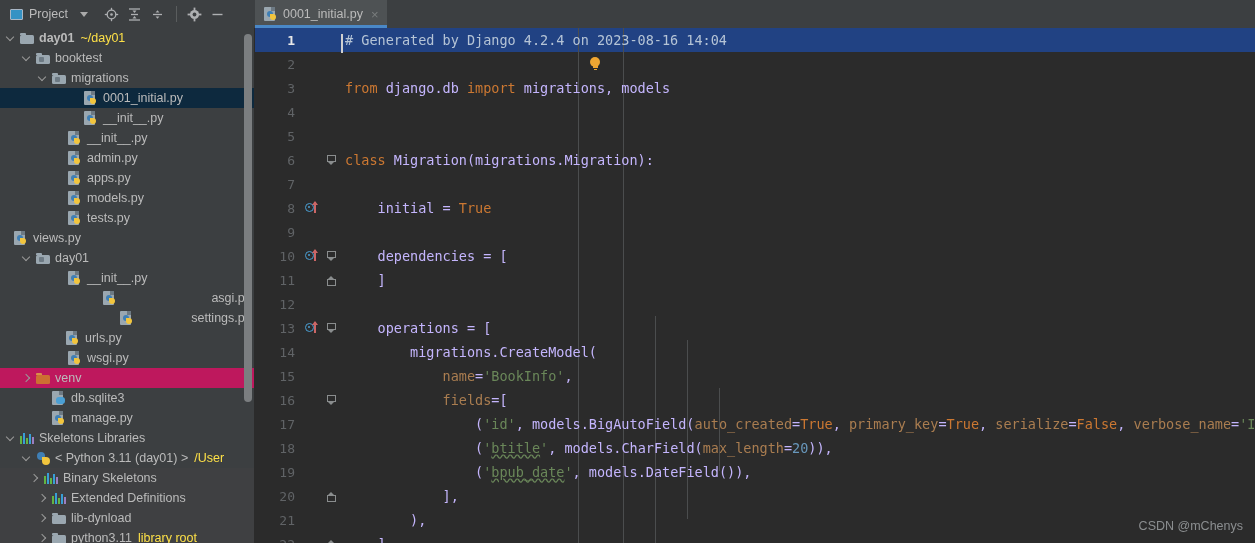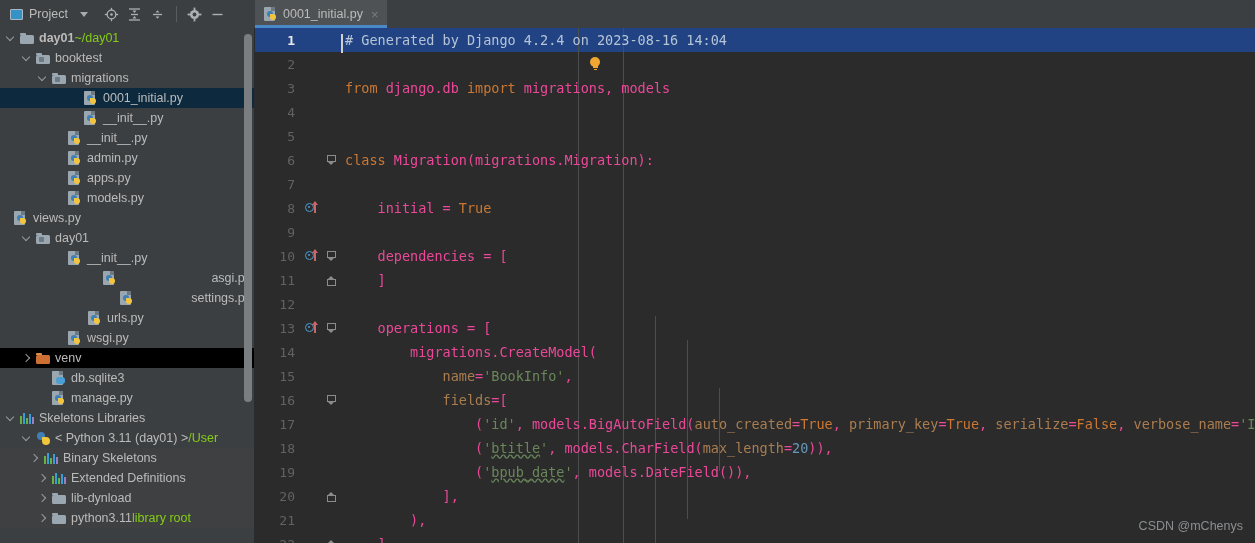--- a/index.html
+++ b/index.html
@@ -60,34 +60,34 @@
   .sidebar {
     width: 255px; min-width: 255px; background: #3c3f41;
     position: relative; overflow: hidden;
   }
   .tree { position: absolute; top: 0; left: 0; right: 0; }
   .row {
     height: 20px; display: flex; align-items: center; white-space: nowrap;
     font-size: 12.5px; color: #bbbbbb; position: relative; padding-right: 4px;
   }
   .row.sel { background: #0d293e; }
-  .row.hl  { background: #000000; }
+  .row.hl  { background: #be185d; }
   .row.hl2 { background: #3f4042; }
   .arrow {
     width: 11px; height: 11px; flex: none; position: relative; margin-right: 2px;
   }
   .arrow.open::before, .arrow.closed::before {
     content: ""; position: absolute; left: 2px; top: 2px;
     width: 5px; height: 5px; border-right: 1.4px solid #9a9a9a; border-bottom: 1.4px solid #9a9a9a;
   }
   .arrow.open::before { transform: rotate(45deg); top: 1px; left: 1px; }
   .arrow.closed::before { transform: rotate(-45deg); top: 2px; left: 1px; }
   .nm { margin-left: 4px; }
   .nm.bold { font-weight: bold; }
-  .suffix { color: #84cc16; }
+  .suffix { color: #fde047; margin-left: 6px; }
   .ic { width: 16px; height: 16px; flex: none; display: inline-flex; align-items: center; justify-content: center; }
 
   
   .folder { width: 14px; height: 11px; position: relative; }
   .folder .tabf { position: absolute; left: 0; top: 0; width: 6px; height: 2.5px; background: #9aa7b0; border-radius: 1px 1px 0 0; }
   .folder .bodyf { position: absolute; left: 0; top: 2px; width: 14px; height: 9px; background: #9aa7b0; border-radius: 1.5px; }
   .folder.mod .bodyf::after {
     content: ""; position: absolute; left: 3px; top: 2px; width: 5px; height: 5px;
     background: #6d7a84; border-radius: 1px;
   }
@@ -194,21 +194,21 @@
   .bulb .st2 { position: absolute; left: 4.5px; top: 11.5px; width: 3px; height: 1.5px; background: #f0a732; }
 
   
   .iguide { position: absolute; top: 0; bottom: 0; width: 1px; background: #4b4d4e; z-index: 1; }
 
   
   .kw   { color: #cc7832; }
   .str  { color: #6a8759; text-align: center; }
   .num  { color: #6897bb; }
   .kwarg{ color: #aa7d50; }
-  .def  { color: #ec4899; }
+  .def  { color: #c4b5fd; }
   .sel-text { color: #b5c4d6; }
   .squig { text-decoration: underline; text-decoration-style: wavy; text-decoration-color: #6a8759; }
 
   
   .watermark {
     position: absolute; right: 12px; bottom: 10px;
     color: #8b8e90; font-size: 12.5px; font-family: "Liberation Sans", sans-serif;
     z-index: 20;
   }
   .cursor-caret {
@@ -388,20 +388,32 @@
             <span class="ic">
               <span class="pyf">
                 <span class="sheet"></span>
                 <span class="fold"></span>
                 <span class="pblue"></span>
                 <span class="pyel"></span>
               </span>
             </span>
             <span class="nm">models.py</span>
           </div>
+          <div class="row" style="padding-left: 54px;">
+            <span class="arrow"></span>
+            <span class="ic">
+              <span class="pyf">
+                <span class="sheet"></span>
+                <span class="fold"></span>
+                <span class="pblue"></span>
+                <span class="pyel"></span>
+              </span>
+            </span>
+            <span class="nm">tests.py</span>
+          </div>
           <div class="row" style="">
             <span class="arrow"></span>
             <span class="ic">
               <span class="pyf">
                 <span class="sheet"></span>
                 <span class="fold"></span>
                 <span class="pblue"></span>
                 <span class="pyel"></span>
               </span>
             </span>
@@ -446,21 +458,21 @@
             <span class="ic">
               <span class="pyf">
                 <span class="sheet"></span>
                 <span class="fold"></span>
                 <span class="pblue"></span>
                 <span class="pyel"></span>
               </span>
             </span>
             <span class="nm">settings.py</span>
           </div>
-          <div class="row" style="padding-left: 74px;">
+          <div class="row" style="padding-left: 52px;">
             <span class="arrow"></span>
             <span class="ic">
               <span class="pyf">
                 <span class="sheet"></span>
                 <span class="fold"></span>
                 <span class="pblue"></span>
                 <span class="pyel"></span>
               </span>
             </span>
             <span class="nm">urls.py</span>

